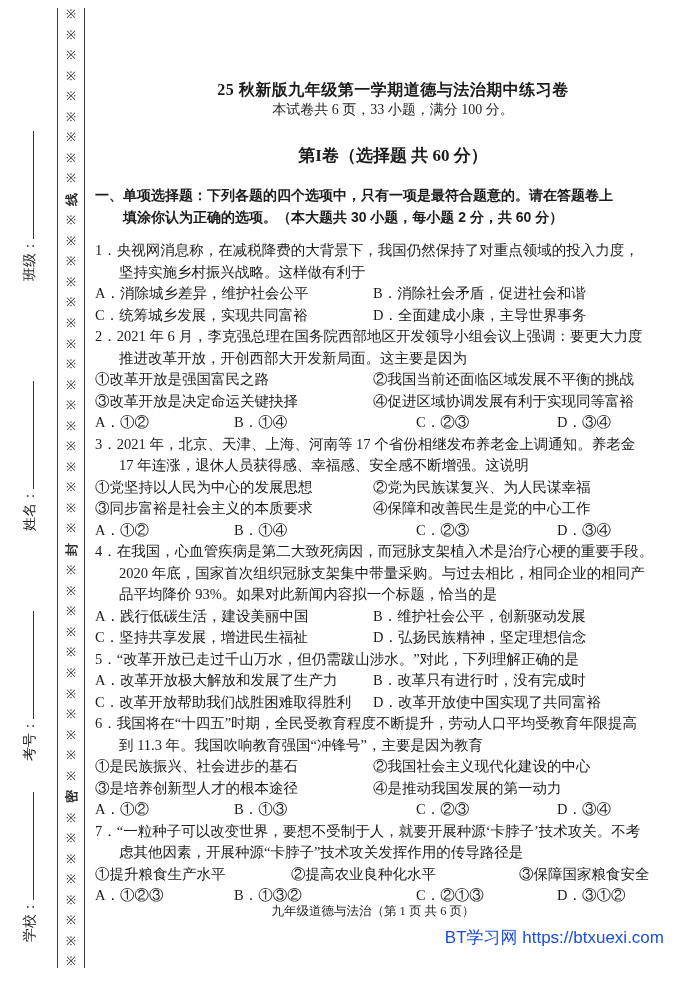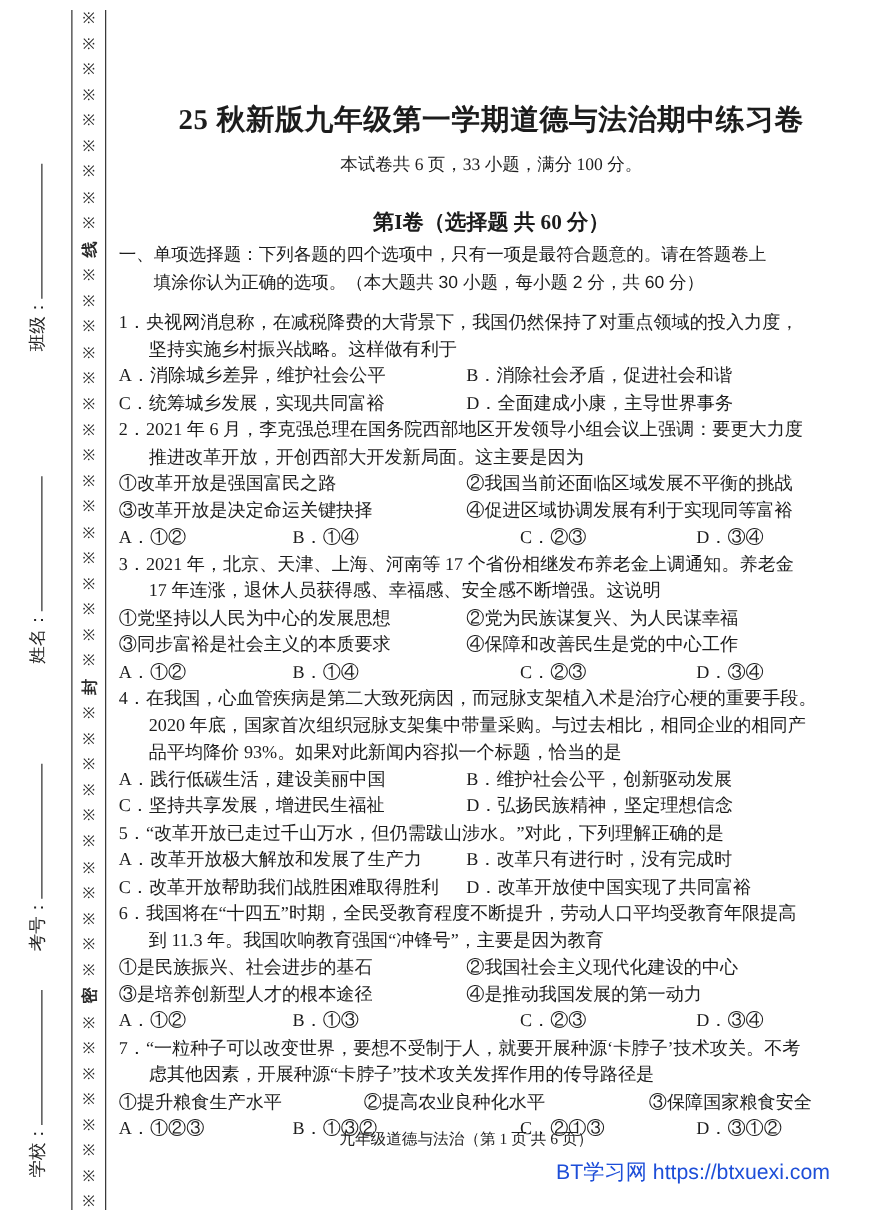--- a/index.html
+++ b/index.html
@@ -19,26 +19,26 @@
     transform:rotate(-90deg);font-size:14px;color:#222;white-space:nowrap;}
   .side-label .fill-line{display:inline-block;width:108px;height:13px;
     border-bottom:1px solid #333;}
   .side-label:nth-of-type(1){top:165px;}
   .side-label:nth-of-type(2){top:415px;}
   .side-label:nth-of-type(3){top:645px;}
   .side-label:nth-of-type(4){top:826px;}
 
   
   .content{position:absolute;left:95px;top:0;width:596px;}
-  .title{margin-top:80px;text-align:center;font-size:23px;font-weight:bold;
+  .title{margin-top:80px;text-align:center;font-size:16px;font-weight:bold;
     letter-spacing:.5px;}
-  .subtitle{margin-top:12px;text-align:center;font-size:14px;}
+  .subtitle{text-align:center;font-size:14px;}
   .section-title{margin-top:25px;text-align:center;font-size:17px;font-weight:bold;}
-  .instructions{margin-top:4px;font-family:"Liberation Sans","DejaVu Sans",sans-serif;
-    font-weight:normal;font-size:14px;line-height:21.5px;}
+  .instructions{margin-top:18px;font-family:"Liberation Sans","DejaVu Sans",sans-serif;
+    font-weight:bold;font-size:14px;line-height:21.5px;}
   .instructions .ln2{padding-left:28px;}
 
   .questions{margin-top:12px;font-size:14.5px;line-height:21.5px;}
   .qline{white-space:nowrap;}
   .qline.first{padding-left:24px;text-indent:-24px;}
   .qline.cont{padding-left:24px;}
   .qline.c2 span,.qline.c3 span,.qline.c4 span{display:inline-block;}
   .qline.c2 span:nth-child(1){min-width:278px;}
   .qline.c3 span:nth-child(1){min-width:196px;}
   .qline.c3 span:nth-child(2){min-width:228px;}

